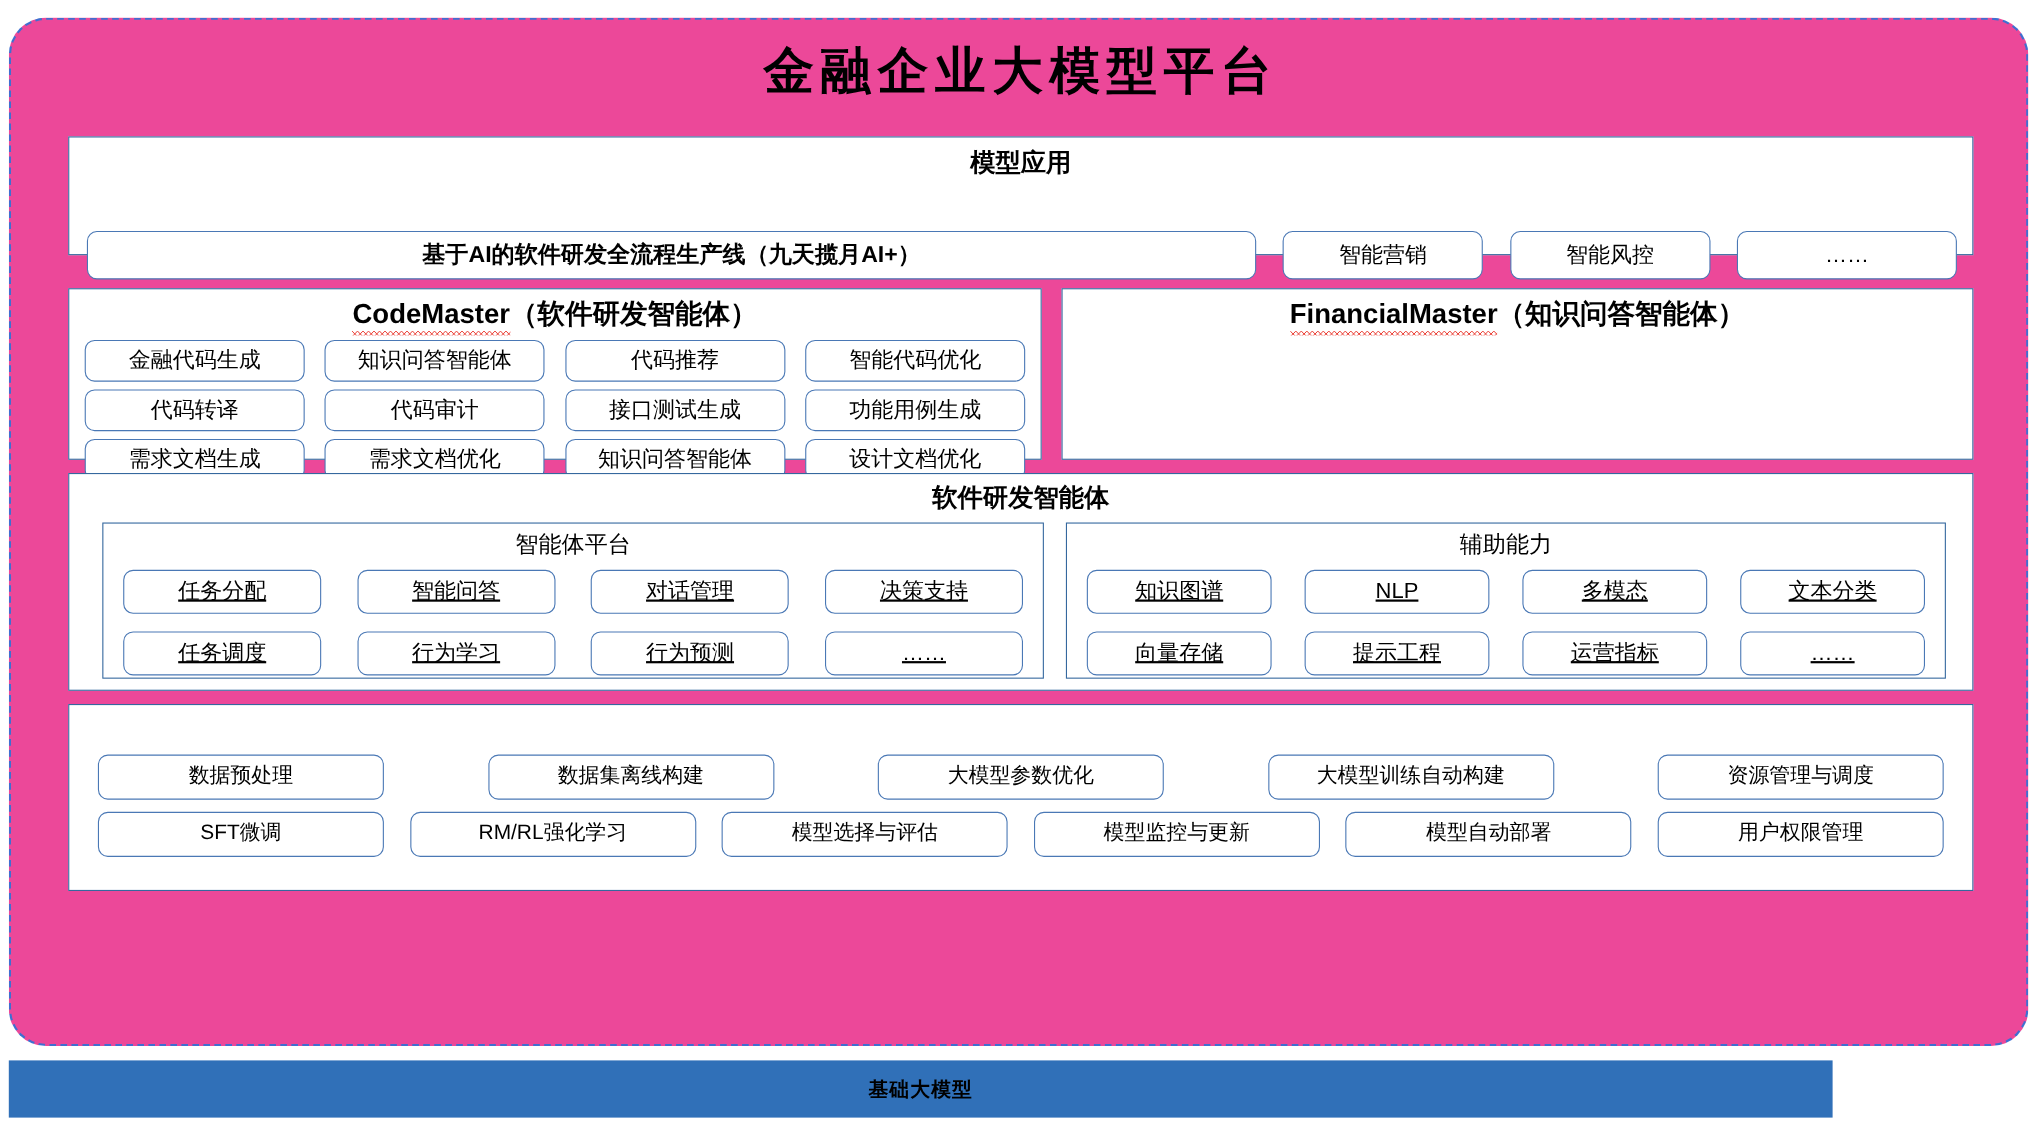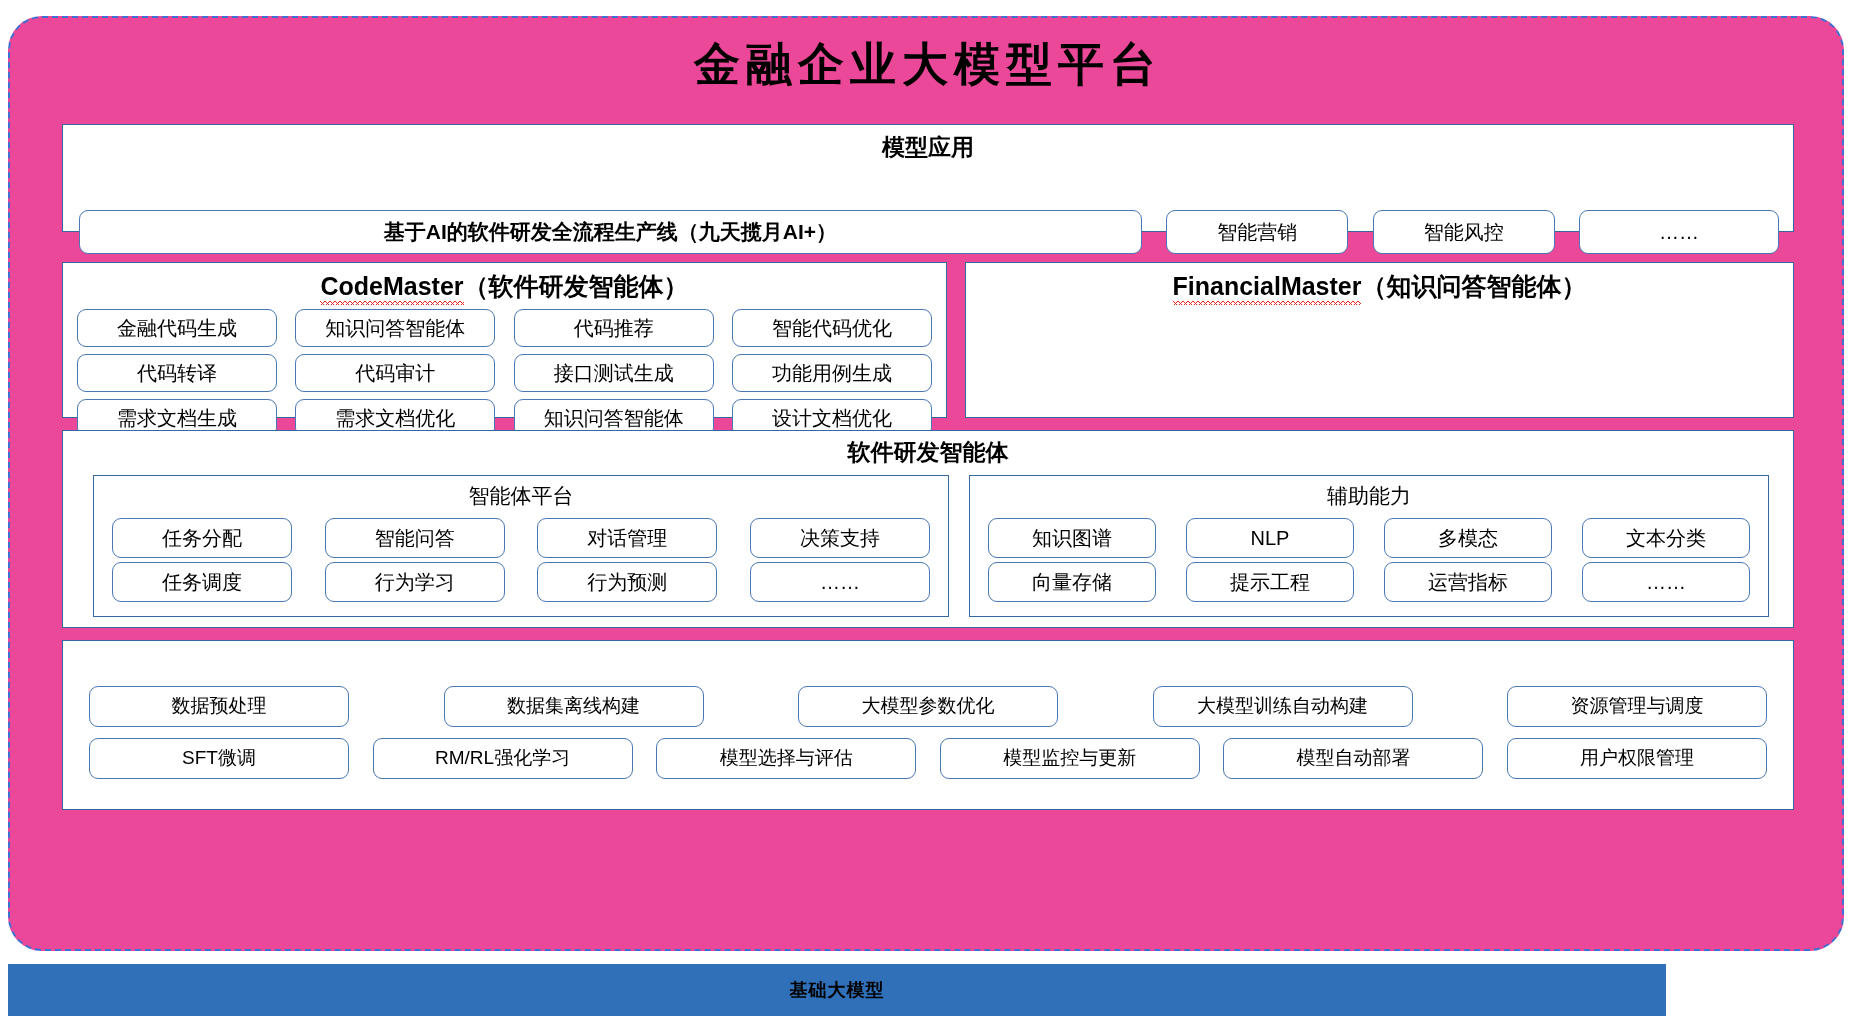--- a/index.html
+++ b/index.html
@@ -156,21 +156,22 @@
   #sub-agentplat { left: 30px;  width: 856px; }
   #sub-aux       { left: 906px; width: 800px; }
   .sub-box .section-title-sm { margin-top: 7px; }
   .sub-grid {
     position: absolute;
     left: 18px;
     right: 18px;
     top: 42px;
     display: flex;
     flex-direction: column;
-    gap: 4px;
+    gap: 16px;
+    text-decoration: underline;
   }
   .sub-grid .chip-row .chip { height: 40px; }
   #sub-agentplat .sub-grid .chip-row .chip { width: 180px; }
   #sub-aux .sub-grid .chip-row .chip { width: 168px; }
 
   
   #sec-training { left: 52px; top: 622px; width: 1732px; height: 170px; }
   #training-title { margin-top: 8px; }
   .train-grid {
     position: absolute;

